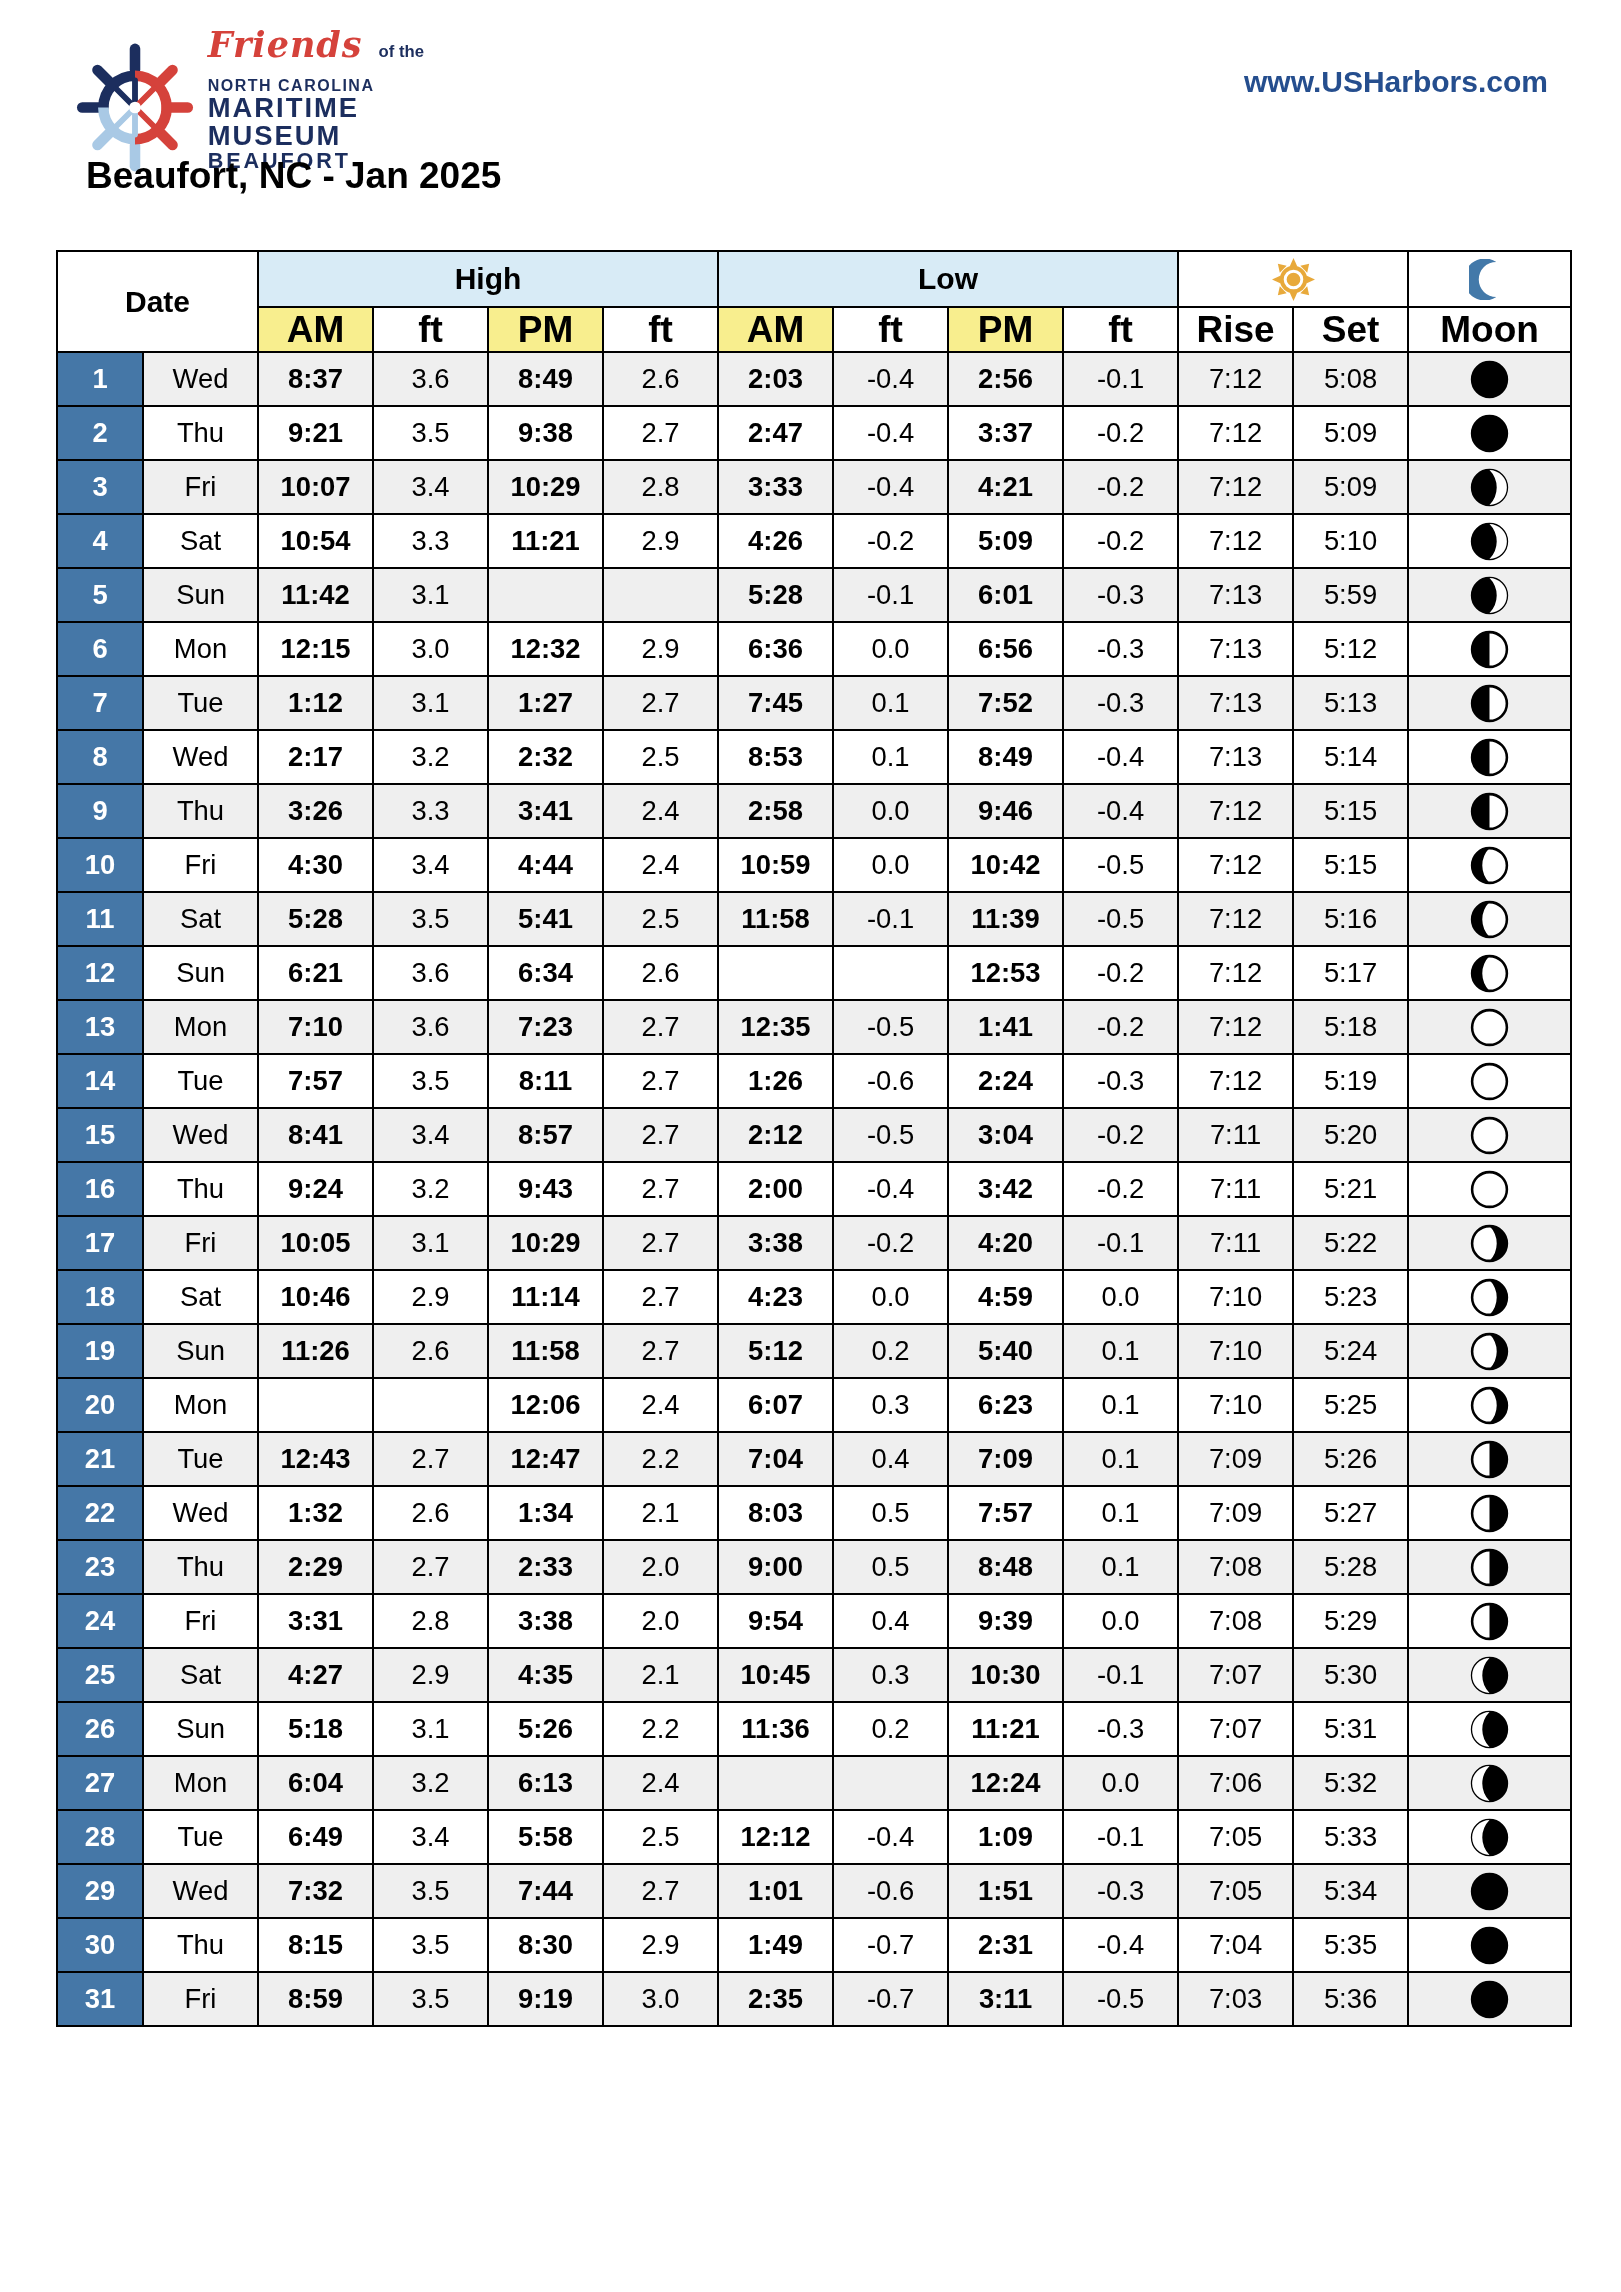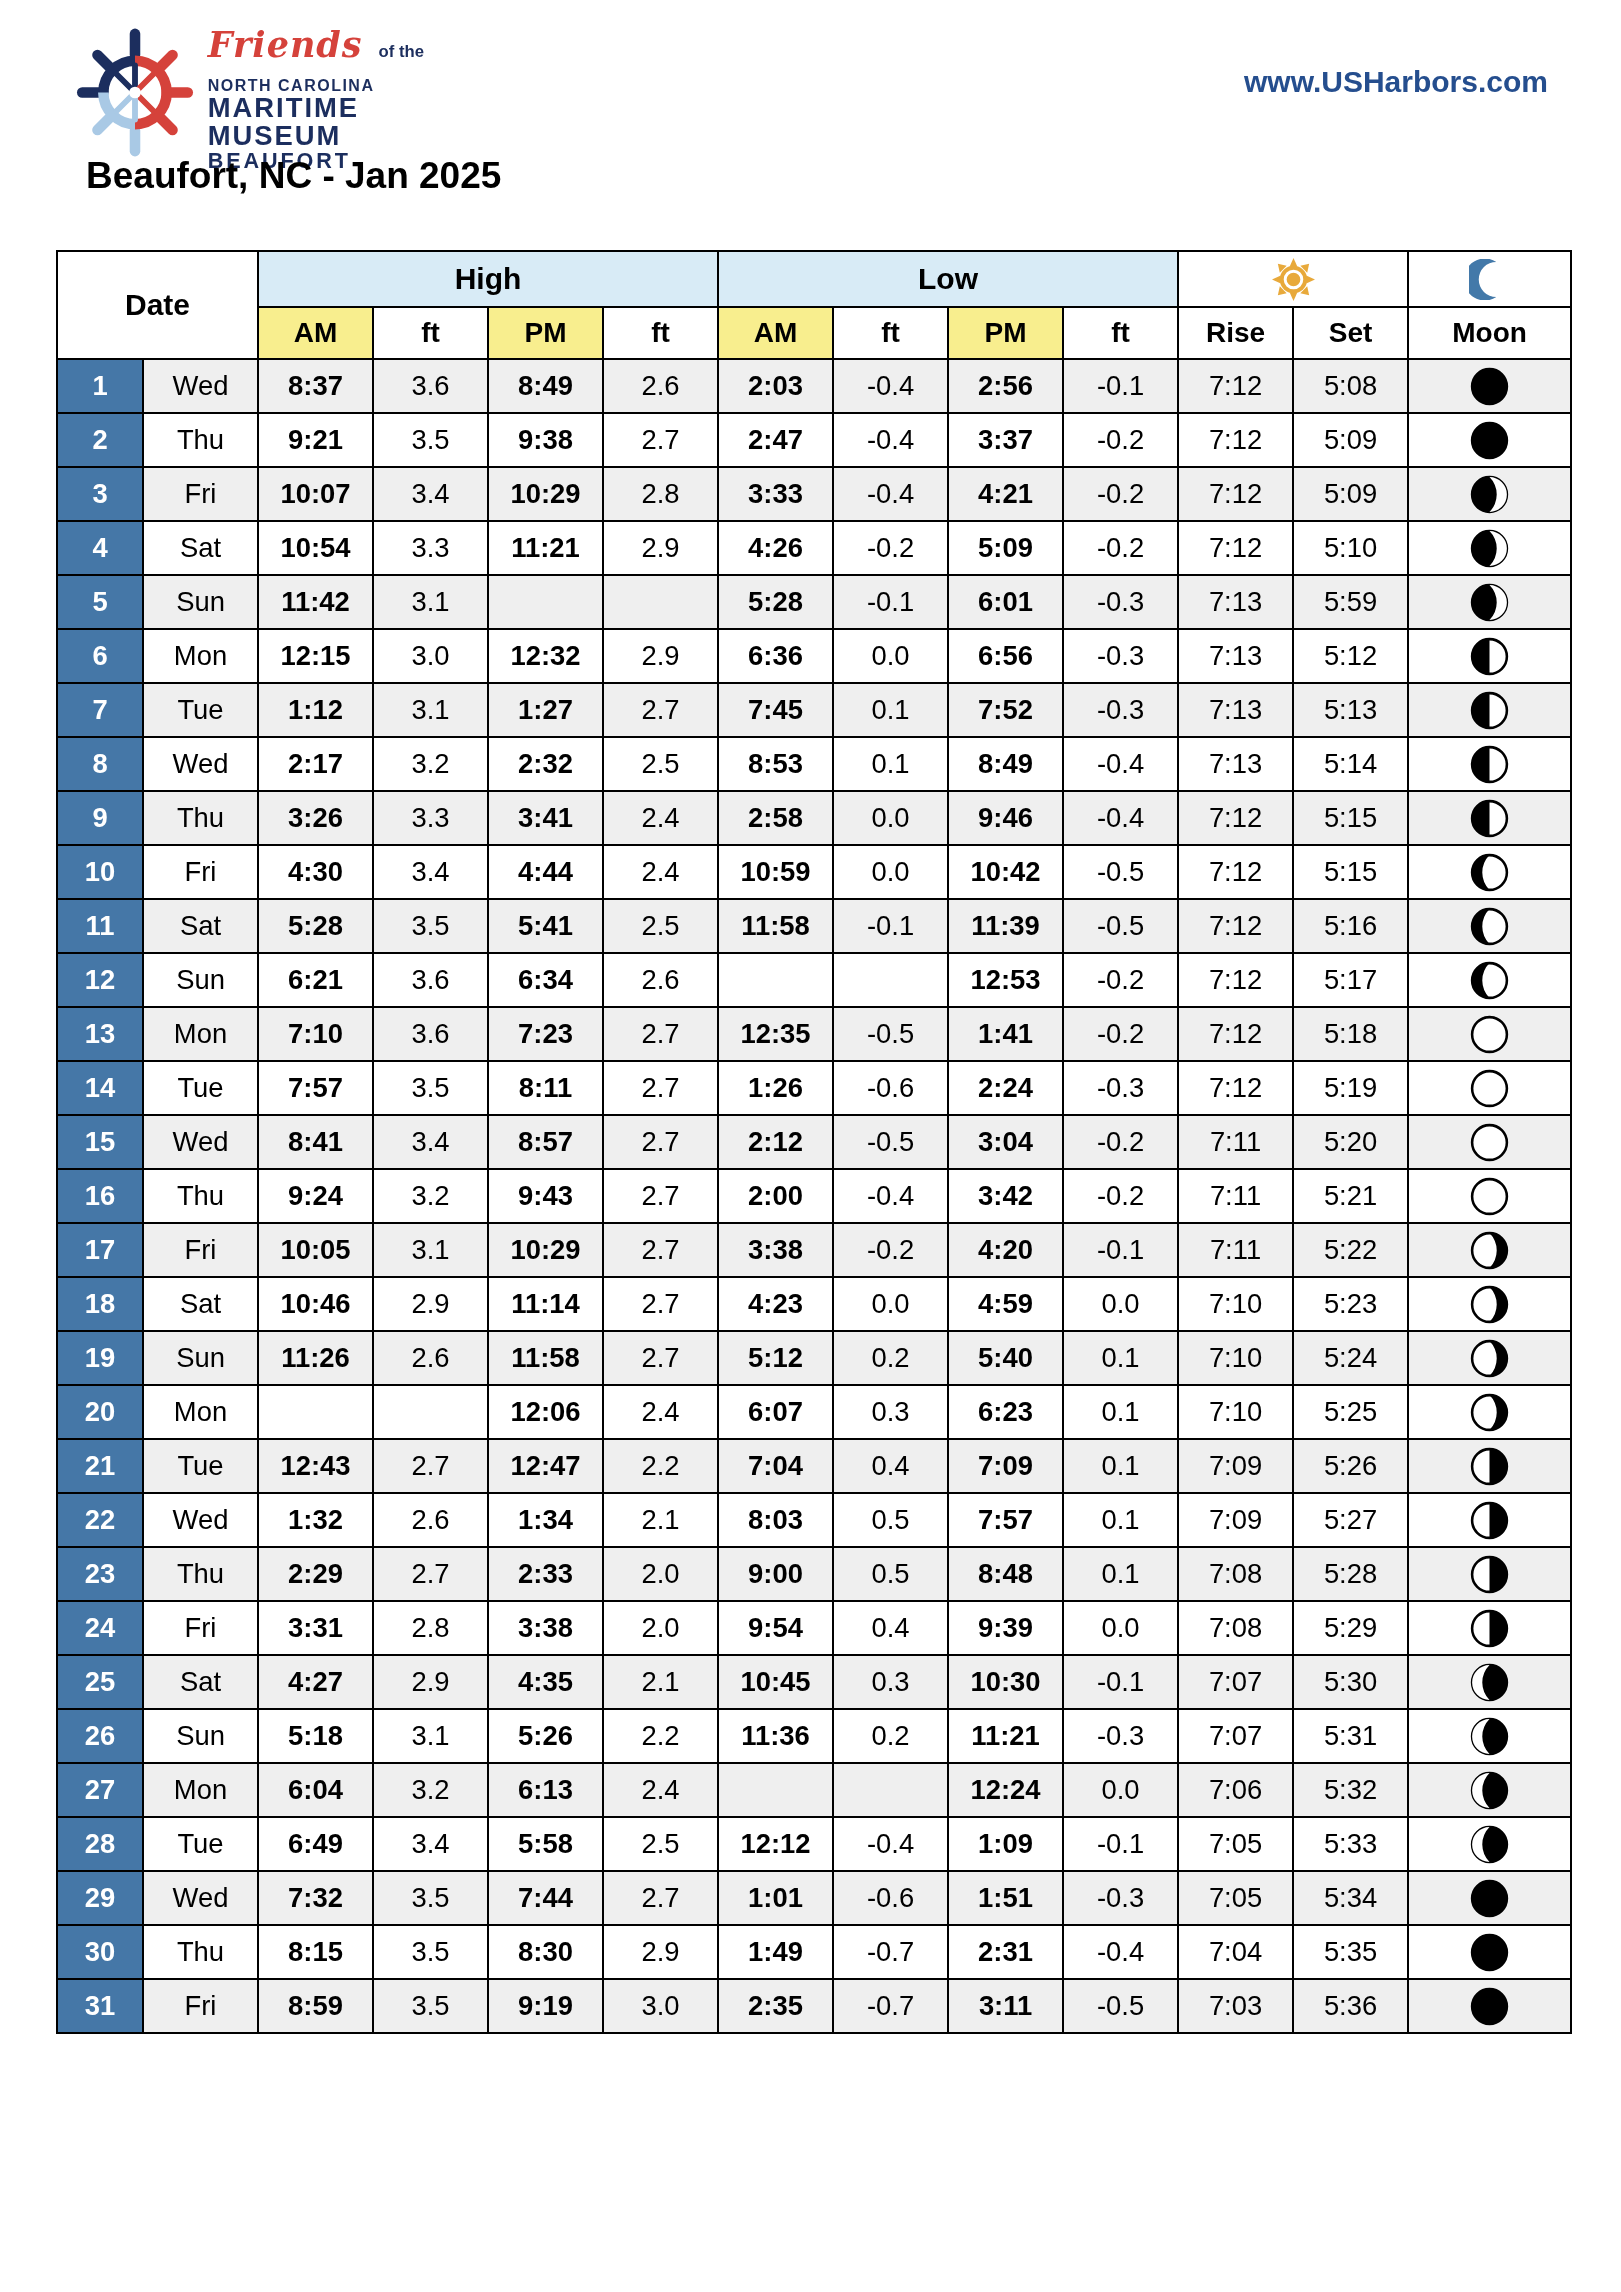--- a/index.html
+++ b/index.html
@@ -4,21 +4,21 @@
 <style>
   * { margin:0; padding:0; box-sizing:border-box; }
   html,body { background:#ffffff; }
   body { font-family:"Liberation Sans", sans-serif; }
   .page {
     position:relative; width:1621px; height:2293px; background:#ffffff;
     overflow:hidden;
   }
 
   
-  .logo { position:absolute; left:76px; top:13.7px; display:flex; align-items:center; }
+  .logo { position:absolute; left:76px; top:13.7px; display:flex; align-items:flex-end; }
   .logo-wheel { width:118px; height:129px; }
   .logo-text { margin-left:13.7px; margin-top:13.7px; line-height:1.02; white-space:nowrap; }
   .logo-friends-line { display:flex; align-items:baseline; }
   .logo-friends { font-family:"DejaVu Serif", serif; font-style:italic; font-weight:bold;
                   color:#d5423b; font-size:35px; letter-spacing:1px; }
   .logo-ofthe { color:#1c2e5e; font-size:16.7px; font-weight:bold; margin-left:16px; }
   .logo-nc { color:#1c2e5e; font-size:16px; font-weight:bold; letter-spacing:1.5px; margin-top:15px;}
   .logo-maritime, .logo-museum { color:#1c2e5e; font-size:27.4px; font-weight:bold; letter-spacing:2px; }
   .logo-beaufort { color:#1c2e5e; font-size:21.6px; font-weight:bold; letter-spacing:2.9px; }
 
@@ -34,21 +34,21 @@
     border:2.9px solid #000;
   }
   table.tide th, table.tide td {
     border:2px solid #000;
     border-top-width:2.9px; border-bottom-width:2.9px;
     text-align:center; vertical-align:middle;
     overflow:hidden;
   }
   thead th { background:#ffffff; font-weight:bold; color:#000; }
   .h-row1 th { height:56px; font-size:30px; }
-  .h-row2 th { height:52px; font-size:28px; }
+  .h-row2 th { height:45px; font-size:37px; }
   .hl-band { background:#d8ebf6 !important; }
   .ampm { background:#f8ee8e !important; }
   tbody td { height:54px; font-size:27.4px; color:#000; background:#ffffff; }
   tbody tr:nth-child(odd) td { background:#efefef; }
   tbody td.c-date { background:#4577a7 !important; color:#ffffff; font-weight:bold; }
   tbody td.c-time { font-weight:bold; }
   tbody td.c-moon svg { display:block; margin:0 auto; }
   .icon-cell svg { display:block; margin:0 auto; }
 </style>
 </head>

